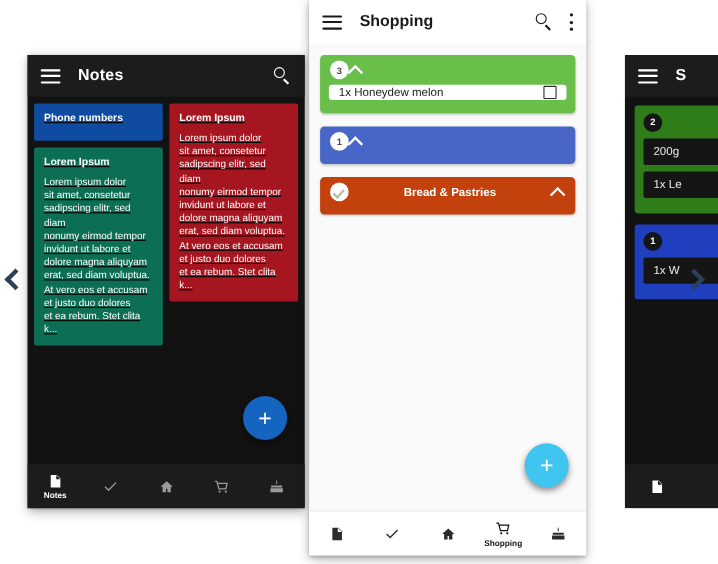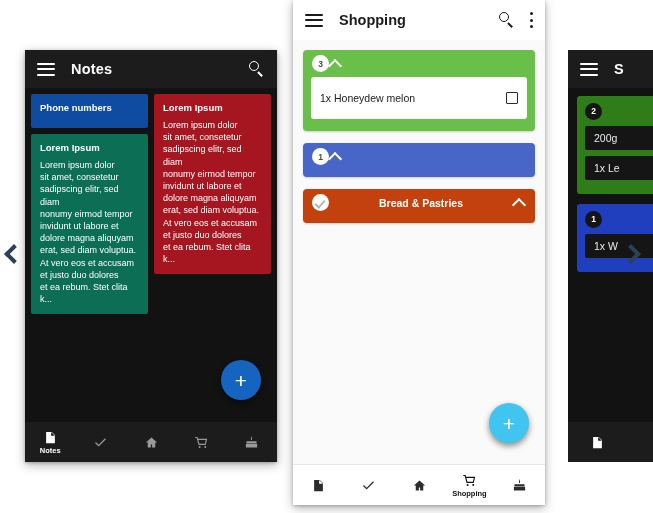--- a/index.html
+++ b/index.html
@@ -29,41 +29,41 @@
   .hamburger i { display:block; height:2px; background:#fff; border-radius:1px; }
   .n-title { font-size:14.5px; font-weight:700; margin-left:16px; letter-spacing:.2px; }
   .n-spacer { flex:1; }
   .search-ic { width:16px; height:16px; position:relative; flex:0 0 auto; }
   .search-ic::before{ content:""; position:absolute; left:0; top:0; width:10px; height:10px; border:1.8px solid #fff; border-radius:50%; box-sizing:border-box;}
   .search-ic::after{ content:""; position:absolute; left:9px; top:10px; width:6px; height:1.8px; background:#fff; transform:rotate(45deg); transform-origin:left center;}
 
   .notes-grid {
     padding: 6px 6px 0 6px; display:flex; gap:6px; align-items:flex-start;
   }
-  .notes-col { display:flex; flex-direction:column; gap:6px; width: 50%; }
+  .notes-col { display:flex; flex-direction:column; gap:6px; width: 50%; text-decoration: underline; }
   .note-card { border-radius:2px; padding:8px 9px 9px 9px; color:#fff; }
   .note-card .nc-title { font-size:9.5px; font-weight:700; margin-bottom:6px; }
   .note-card .nc-body { font-size:9px; line-height:12.2px; white-space:pre-line; }
 
   .fab {
     position:absolute; right:16px; bottom:62px; width:40px; height:40px; border-radius:50%;
     display:flex; align-items:center; justify-content:center; color:#fff; font-size:21px; font-weight:300;
     box-shadow:0 3px 6px rgba(0,0,0,.45); cursor:pointer; line-height:1;
   }
 
   .botnav {
     position:absolute; left:0; right:0; bottom:0; height:40px;
     display:flex; align-items:center; justify-content:space-around;
   }
   .botnav .bn-item { display:flex; flex-direction:column; align-items:center; justify-content:center; gap:1px; cursor:pointer; flex:1; }
   .bn-label { font-size:7.5px; font-weight:700; }
   .bn-ic { width:15px; height:15px; display:block; }
 
   
-  #phone-shop { left: 293px; top: 0px; width: 252px; height: 505px; background:#fafafa; }
+  #phone-shop { left: 281px; top: 0px; width: 252px; height: 505px; background:#fafafa; }
   .s-appbar { height:40px; background:#ffffff; display:flex; align-items:center; padding:0 12px; color:#1b1b1b; }
   .s-appbar .hamburger i { background:#1b1b1b; }
   .s-title { font-size:14.5px; font-weight:700; margin-left:16px; }
   .s-search::before{ border-color:#1b1b1b; }
   .s-search::after{ background:#1b1b1b; }
   .kebab { width:4px; height:16px; display:flex; flex-direction:column; justify-content:space-between; align-items:center; margin-left:14px; cursor:pointer; flex:0 0 auto;}
   .kebab i { width:3px; height:3px; border-radius:50%; background:#1b1b1b; display:block;}
 
   .s-body { padding: 10px 10px 0 10px; }
   .cat {
@@ -77,21 +77,21 @@
     flex:0 0 auto;
   }
   .cat-badge.done { color:#9a9a9a; }
   .cat-name { flex:1; text-align:center; color:#fff; font-size:10.5px; font-weight:700; }
   .chev-up { width:13px; height:13px; flex:0 0 auto; }
   .chev-up::before{
     content:""; display:block; width:8px; height:8px; border-left:2px solid #fff; border-top:2px solid #fff;
     transform: rotate(45deg); margin: 4px 0 0 1px;
   }
   .item-row {
-    background:#fff; border-radius:3px; margin: 0 8px 5px 8px; height:42px;
+    background:#fff; border-radius:3px; margin: 0 8px 5px 8px; height:14px;
     display:flex; align-items:center; padding: 0 9px; font-size:10.5px; color:#1b1b1b;
   }
   .item-row .it-text { flex:1; }
   .cbox { width:12px; height:12px; border:1.8px solid #2b2b2b; border-radius:1px; box-sizing:border-box; flex:0 0 auto; }
   .cat.done .item-row { background:#b8b6b4; }
   .cat.done .it-text { color:#8e8c8a; text-decoration: line-through; }
   .cbox.checked { background:#8e8c8a; border-color:#6f6d6b; position:relative; }
   .cbox.checked::after{
     content:""; position:absolute; left:3px; top:0.5px; width:3px; height:7px;
     border-right:1.8px solid #e8e6e4; border-bottom:1.8px solid #e8e6e4; transform:rotate(42deg);

